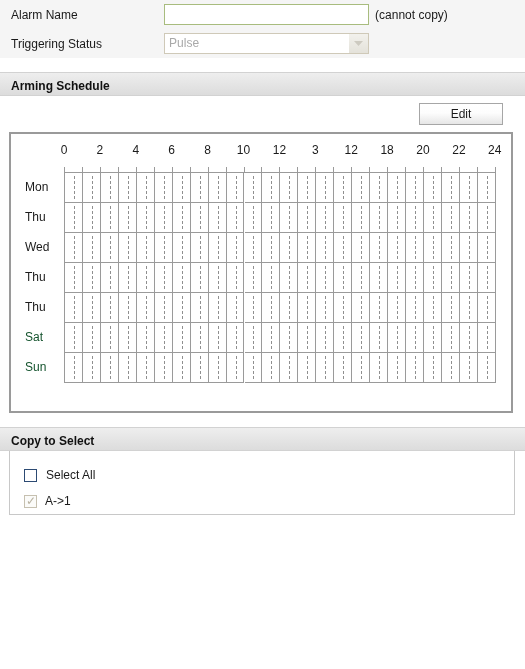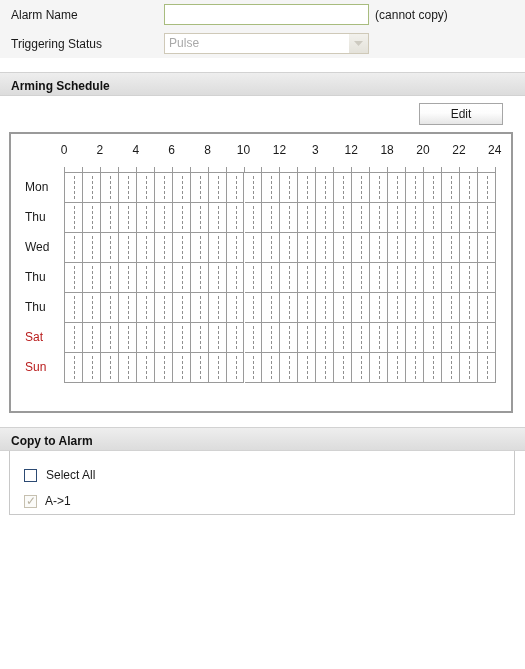--- a/index.html
+++ b/index.html
@@ -153,21 +153,21 @@
     width: 24px;
   }
 
   .day-label {
     position: absolute;
     left: 14px;
     font-size: 12px;
     color: #1a1a1a;
     white-space: nowrap;
   }
-  .day-label.weekend { color: #b91c1c; }
+  .day-label.weekend { color: #14532d; }
 
   .grid-area {
     position: absolute;
     border: 1px solid #9a9a9a;
     border-right: none;
     border-bottom: none;
     box-sizing: content-box;
   }
   .grid-cell {
     position: absolute;
@@ -663,21 +663,21 @@
         <div class="grid-cell" style="left: 394.9px; top: 180px; width: 17.95px; height: 30px;"></div>
         <div class="grid-half" style="left: 403.875px; top: 183px; height: 23px;"></div>
         <div class="grid-cell" style="left: 412.85px; top: 180px; width: 17.95px; height: 30px;"></div>
         <div class="grid-half" style="left: 421.825px; top: 183px; height: 23px;"></div>
       </div>
     </div>
 </div>
 
 <div class="spacer-14"></div>
 
-<div class="section-bar">Copy to Alarm</div>
+<div class="section-bar">Copy to Select</div>
 
 <div class="copy-panel">
   <div class="chk-row">
     <span class="chk"></span>
     <span class="chk-label">Select All</span>
   </div>
   <div class="chk-row sub">
     <span class="chk disabled">
       <span class="mark">✓</span>
     </span>

